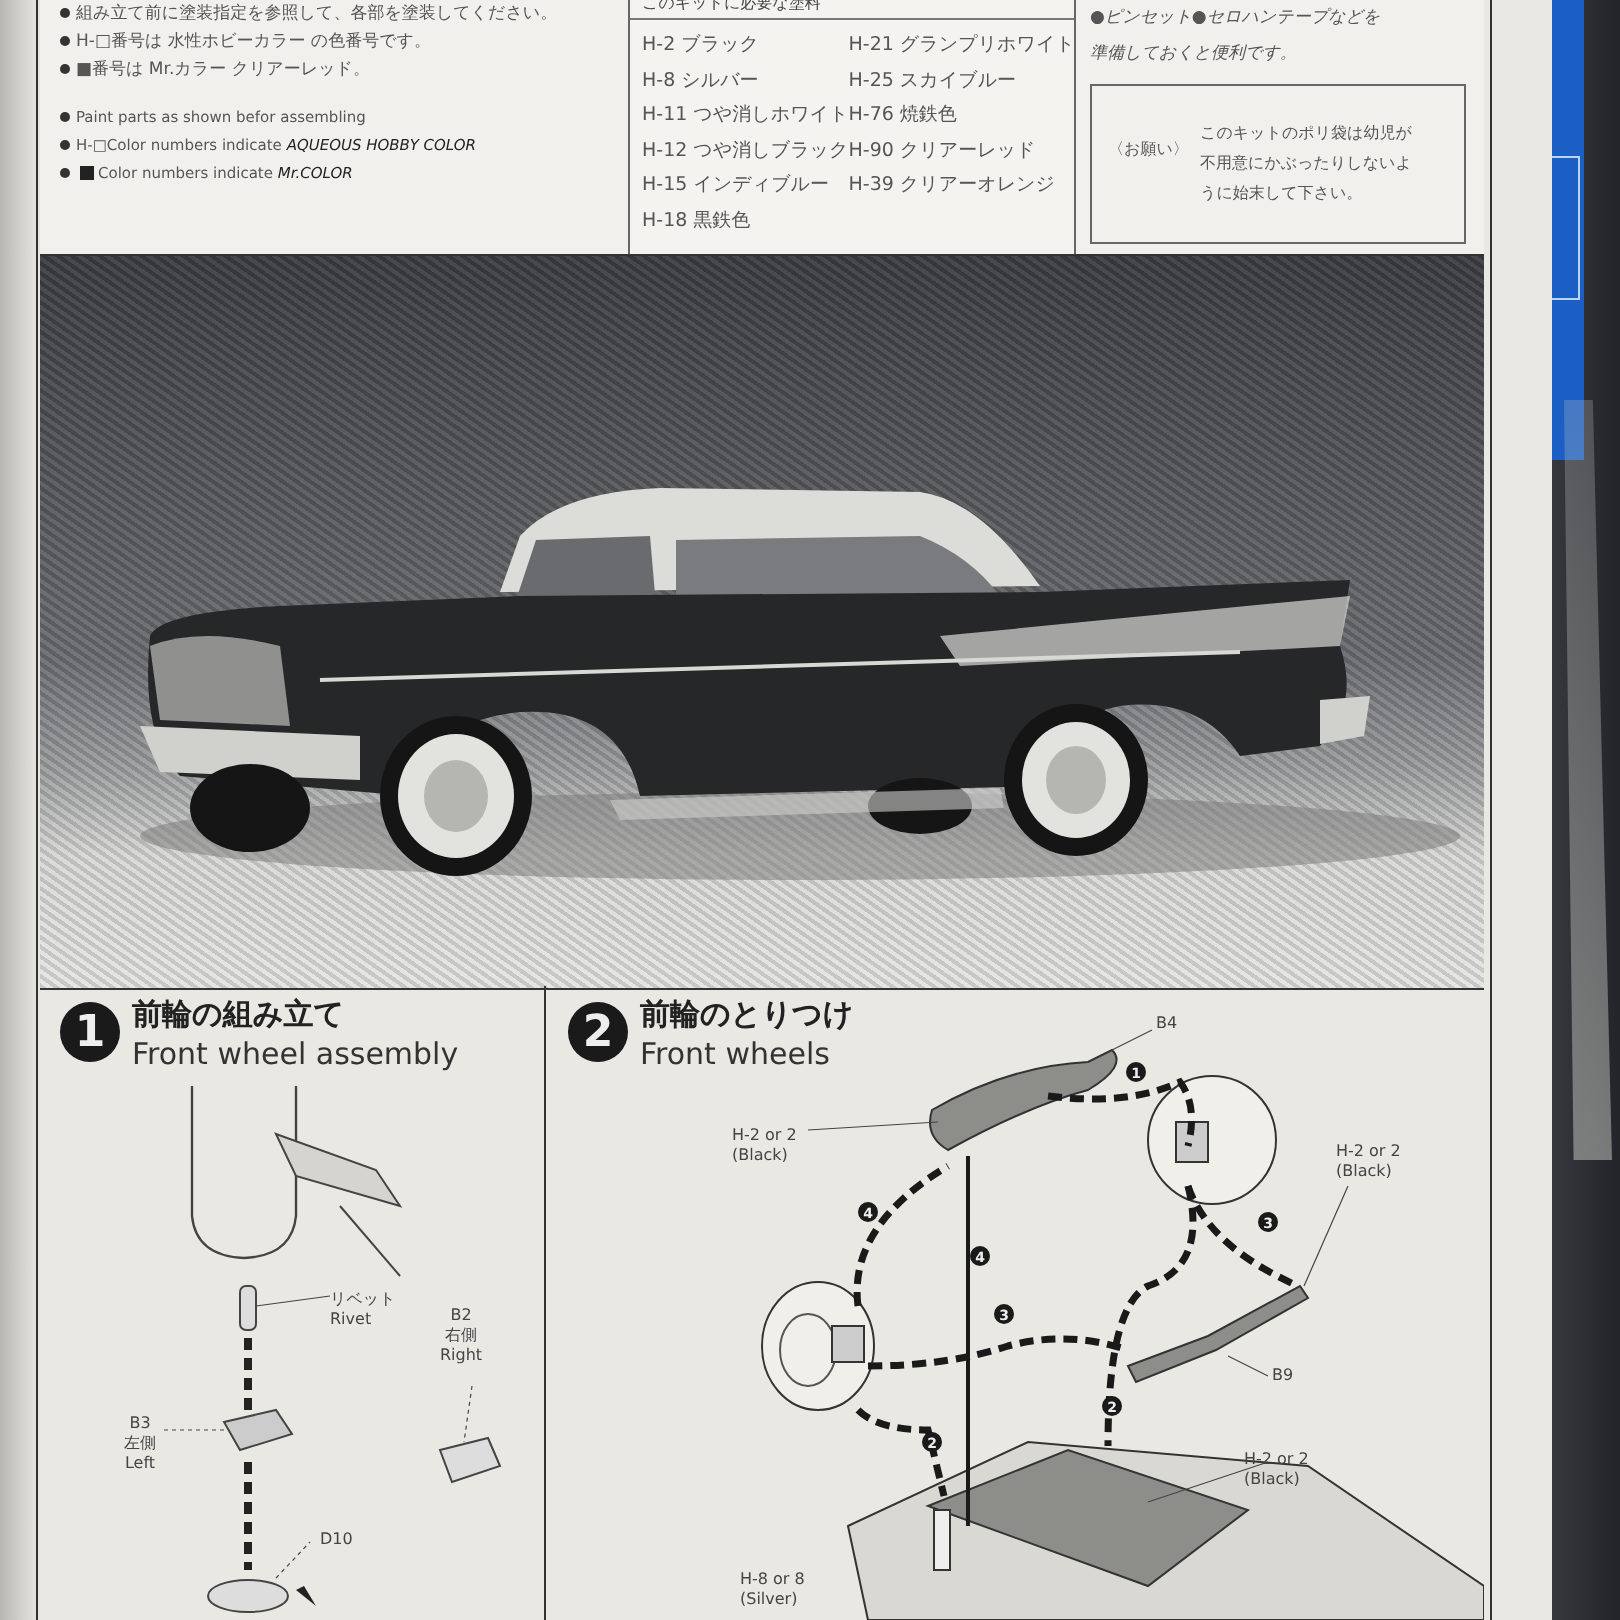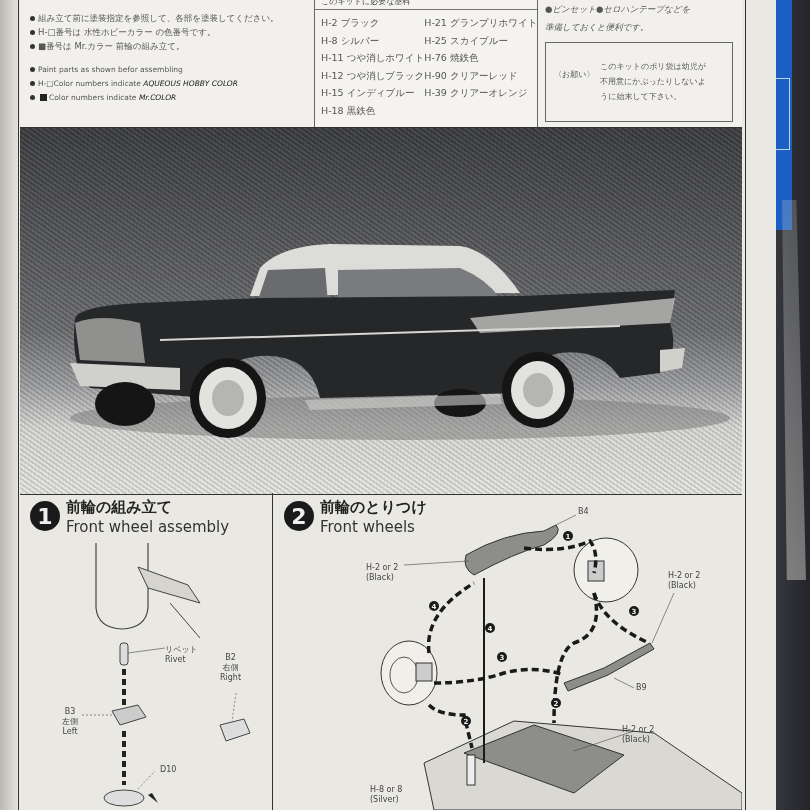--- a/index.html
+++ b/index.html
@@ -5,21 +5,21 @@
   html,body{margin:0;padding:0;}
   body{width:810px;height:810px;overflow:hidden;position:relative;background:#2a2b30;font-family:"DejaVu Sans",sans-serif;}
   .bg-right{position:absolute;left:770px;top:0;width:40px;height:810px;background:linear-gradient(90deg,#3a3b40,#22242a);}
   .blue-tab{position:absolute;left:772px;top:0;width:20px;height:230px;background:#1b5fc4;}
   .blue-tab .inner{position:absolute;left:2px;top:78px;width:14px;height:70px;border:1px solid #bcd3f2;}
   .plastic{position:absolute;left:782px;top:200px;width:24px;height:380px;background:linear-gradient(180deg,rgba(200,200,195,.25),rgba(190,190,185,.55));clip-path:polygon(0 0,60% 0,100% 100%,20% 100%);}
   .page{position:absolute;left:0;top:0;width:776px;height:810px;background:#e9e8e3;}
   .page-shade{position:absolute;left:0;top:0;width:18px;height:810px;background:linear-gradient(90deg,#b8b7b2,#e4e3de);}
   .frame{position:absolute;left:18px;top:0;width:726px;height:810px;border-left:1.5px solid #333;border-right:1.5px solid #333;}
   .top{position:absolute;left:20px;top:0;width:722px;height:128px;background:#f1f0ec;}
-  .paint-notes{position:absolute;left:30px;top:11px;width:280px;font-size:8.5px;color:#555;line-height:14px;}
+  .paint-notes{position:absolute;left:30px;top:0;width:280px;font-size:8.5px;color:#555;line-height:14px;}
   .paint-notes .gap{height:10px;}
   .paint-notes .en{font-size:7.5px;}
   .dot{display:inline-block;width:5px;height:5px;border-radius:50%;background:#333;margin-right:3px;vertical-align:middle;}
   .blk{display:inline-block;width:7px;height:7px;background:#222;margin:0 2px;vertical-align:middle;}
   .brand{font-weight:normal;font-style:italic;color:#222;margin-top:12px;}
   .colors-box{position:absolute;left:314px;top:-4px;width:222px;height:132px;border:1px solid #666;background:#f4f3ef;}
   .colors-box .head{font-size:8px;color:#444;padding:0 6px;border-bottom:1px solid #777;height:12px;line-height:10px;}
   .colors-box .cols{display:flex;padding:4px 6px;}
   .colors-box .col{flex:1;font-size:9.5px;color:#555;line-height:17.5px;white-space:nowrap;}
   .tools{position:absolute;left:545px;top:0;width:200px;font-size:8.5px;color:#555;line-height:18px;font-style:italic;}
@@ -53,21 +53,21 @@
 <div class="page">
   <div class="page-shade"></div>
   <div class="frame"></div>
 
   <div class="top">
   </div>
 
   <div class="paint-notes">
     <div><span class="dot"></span><span>組み立て前に塗装指定を参照して、各部を塗装してください。</span></div>
     <div><span class="dot"></span><span>H-□番号は 水性ホビーカラー の色番号です。</span></div>
-    <div><span class="dot"></span><span>■番号は Mr.カラー 前輪の組み立て。</span></div>
+    <div><span class="dot"></span><span>■番号は Mr.カラー クリアーレッド。</span></div>
     <div class="gap"></div>
     <div class="en"><span class="dot"></span><span>Paint parts as shown befor assembling</span></div>
     <div class="en"><span class="dot"></span><span>H-□Color numbers indicate</span> <span class="brand">AQUEOUS HOBBY COLOR</span></div>
     <div class="en"><span class="dot"></span><span class="blk"></span><span>Color numbers indicate</span> <span class="brand">Mr.COLOR</span></div>
   </div>
 
   <div class="colors-box">
     <div class="head">このキットに必要な塗料</div>
     <div class="cols">
       <div class="col">

